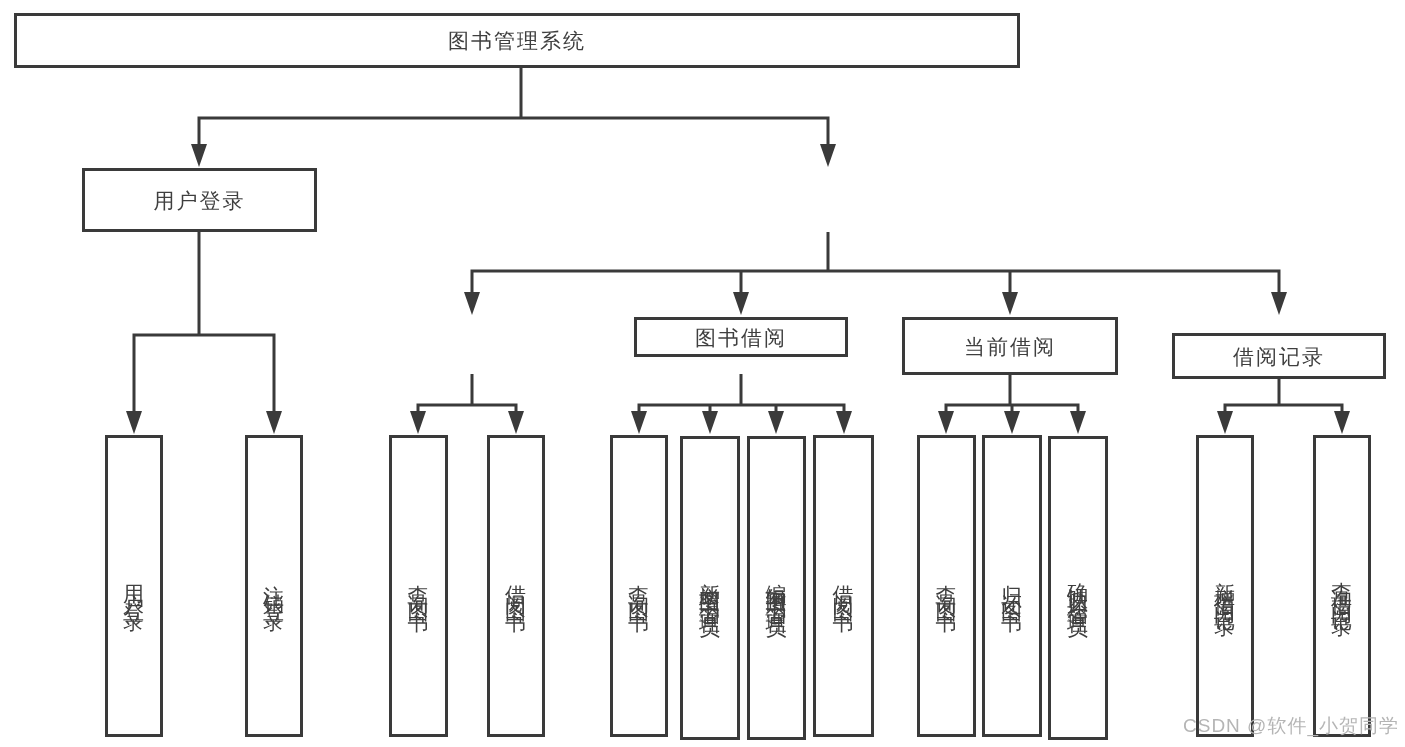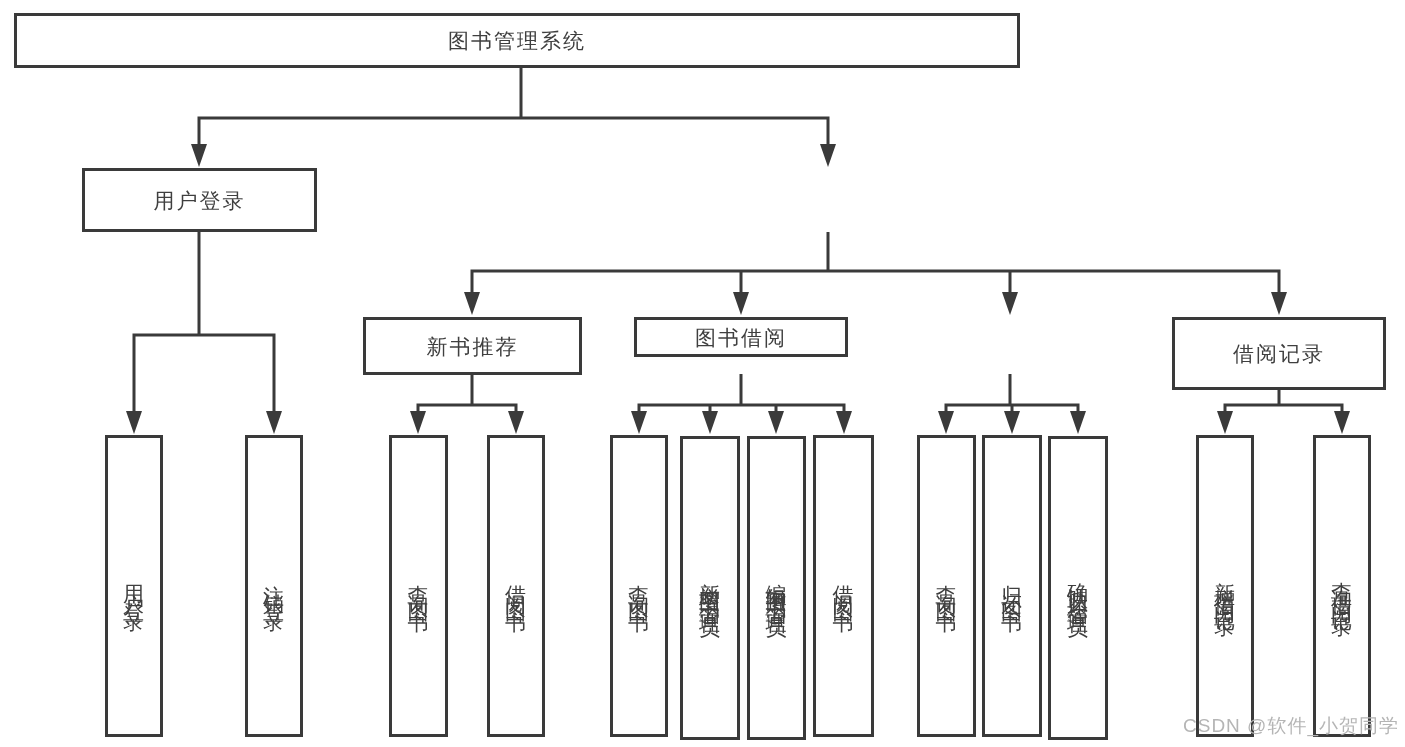--- a/index.html
+++ b/index.html
@@ -88,23 +88,23 @@
       <polygon points="1070,411 1086,411 1078,434"></polygon>
       <polygon points="1217,411 1233,411 1225,434"></polygon>
       <polygon points="1334,411 1350,411 1342,434"></polygon>
     </g>
   </svg>
 
   <div class="node" style="left:14px;top:13px;width:1006px;height:55px">图书管理系统</div>
 
   <div class="node" style="left:82px;top:168px;width:235px;height:64px">用户登录</div>
 
-  <div class="node" style="left:363px;top:317px;width:219px;height:58px">新书推荐</div>
   <div class="node" style="left:634px;top:317px;width:214px;height:40px">图书借阅</div>
-  <div class="node" style="left:1172px;top:317px;width:214px;height:73px">借阅记录</div>
+  <div class="node" style="left:902px;top:317px;width:216px;height:58px">当前借阅</div>
+  <div class="node" style="left:1172px;top:333px;width:214px;height:46px">借阅记录</div>
 
   <div class="node vnode" style="left:105px;top:435px;width:58px;height:302px">用户登录</div>
   <div class="node vnode" style="left:245px;top:435px;width:58px;height:302px">注销登录</div>
 
   <div class="node vnode" style="left:389px;top:435px;width:59px;height:302px">查询图书</div>
   <div class="node vnode" style="left:487px;top:435px;width:58px;height:302px">借阅图书</div>
 
   <div class="node vnode" style="left:610px;top:435px;width:58px;height:302px">查询图书</div>
   <div class="node vnode" style="left:680px;top:436px;width:60px;height:304px;letter-spacing:5px">新增图书（管理员）</div>
   <div class="node vnode" style="left:747px;top:436px;width:59px;height:304px;letter-spacing:5px">编辑图书（管理员）</div>

